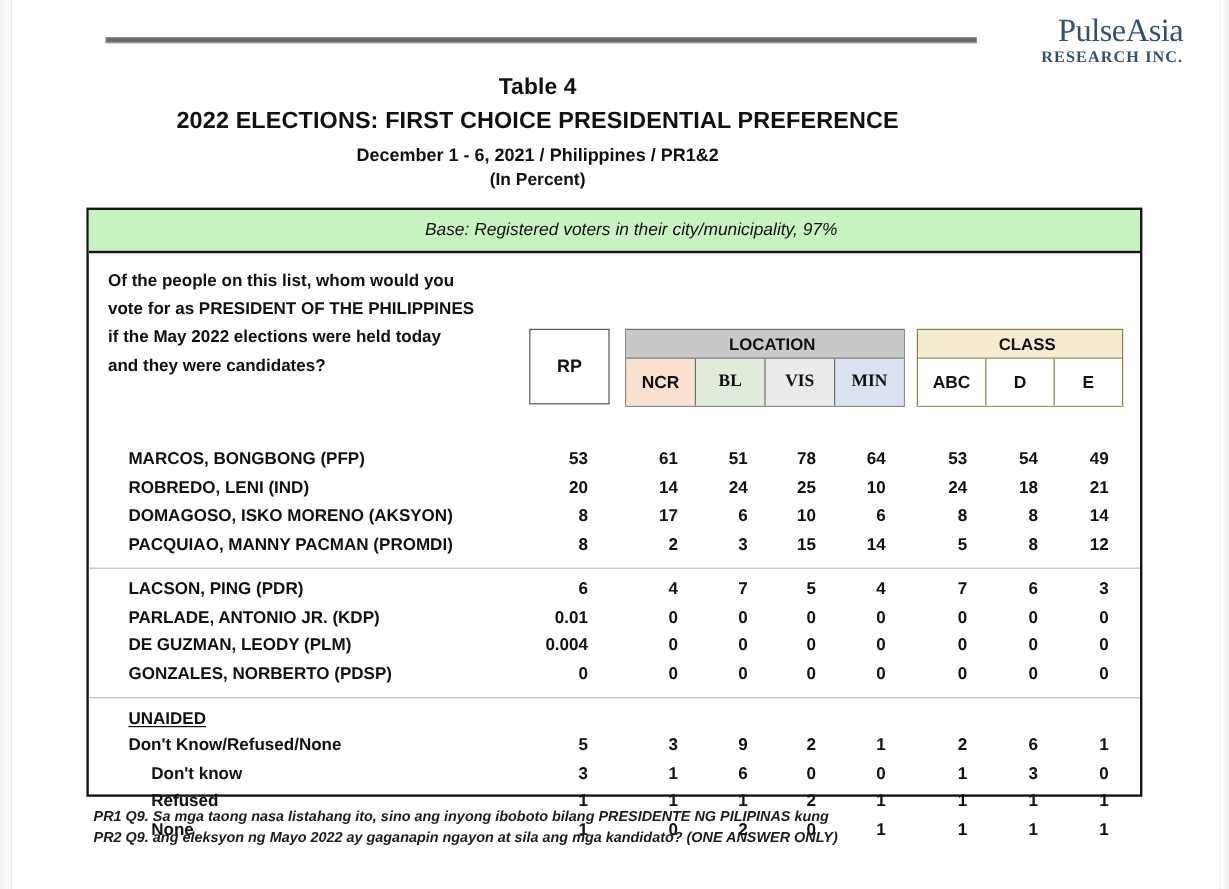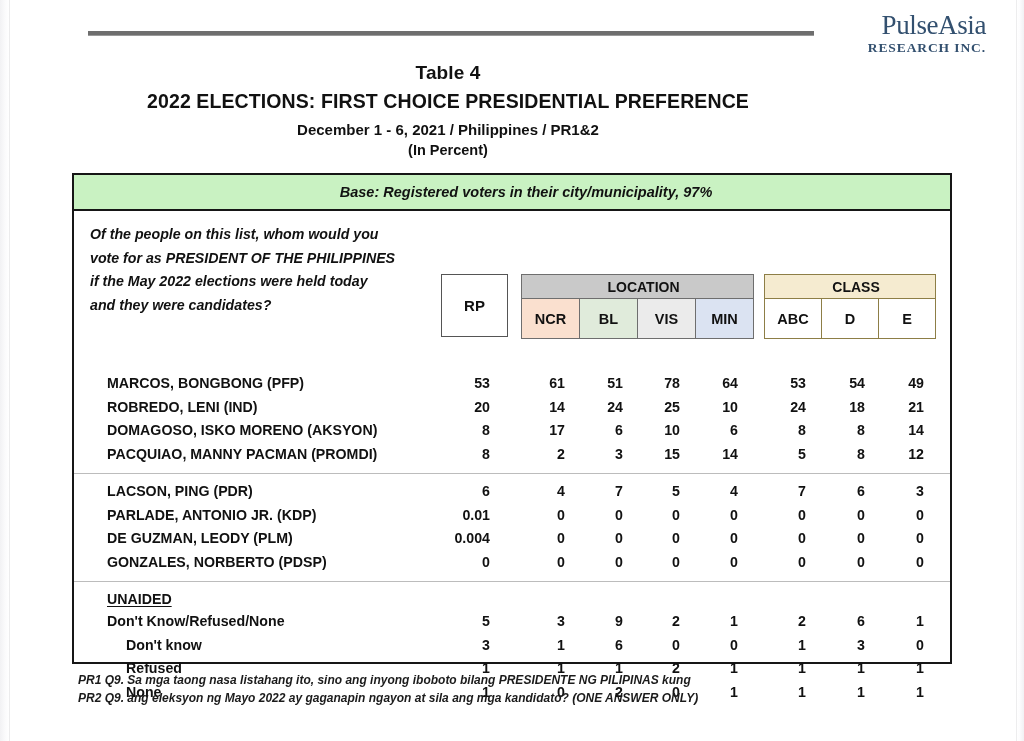--- a/index.html
+++ b/index.html
@@ -115,40 +115,39 @@
     background: #fff;
   }
   .base-bar {
     height: 34px;
     background: #c9f2c2;
     border-bottom: 2.5px solid #161616;
     display: flex;
     align-items: center;
     justify-content: center;
     font-size: 14.5px;
-    font-weight: bold;
+    font-weight: normal;
     font-style: italic;
     color: #111;
     padding-left: 28px;
   }
   .body-area {
     position: relative;
     height: 451px;
     box-sizing: border-box;
   }
 
   
   .question {
     position: absolute;
     left: 16px;
     top: 12px;
     width: 400px;
     font-size: 14.2px;
     font-weight: bold;
-    font-style: italic;
     color: #111;
     line-height: 23.5px;
   }
 
   
   .hdr-rp {
     position: absolute;
     left: 367px;
     top: 63px;
     width: 67px;
@@ -197,21 +196,21 @@
   .grp-location {
     left: 447px;
     top: 63px;
     width: 233px;
     border: 1.6px solid #6e6e6e;
   }
   .grp-location .grp-title {
     background: #c9c9c9;
     border-bottom: 1.6px solid #6e6e6e;
   }
-  .grp-location .cell + .cell { border-left: 1.6px solid #6e6e6e; }
+  .grp-location .cell + .cell { border-left: 1.6px solid #6e6e6e; font-family: Liberation Serif, serif; }
 
   .grp-class {
     left: 690px;
     top: 63px;
     width: 172px;
     border: 1.6px solid #8d7e46;
   }
   .grp-class .grp-title {
     background: #f5ebd0;
     border-bottom: 1.6px solid #8d7e46;

